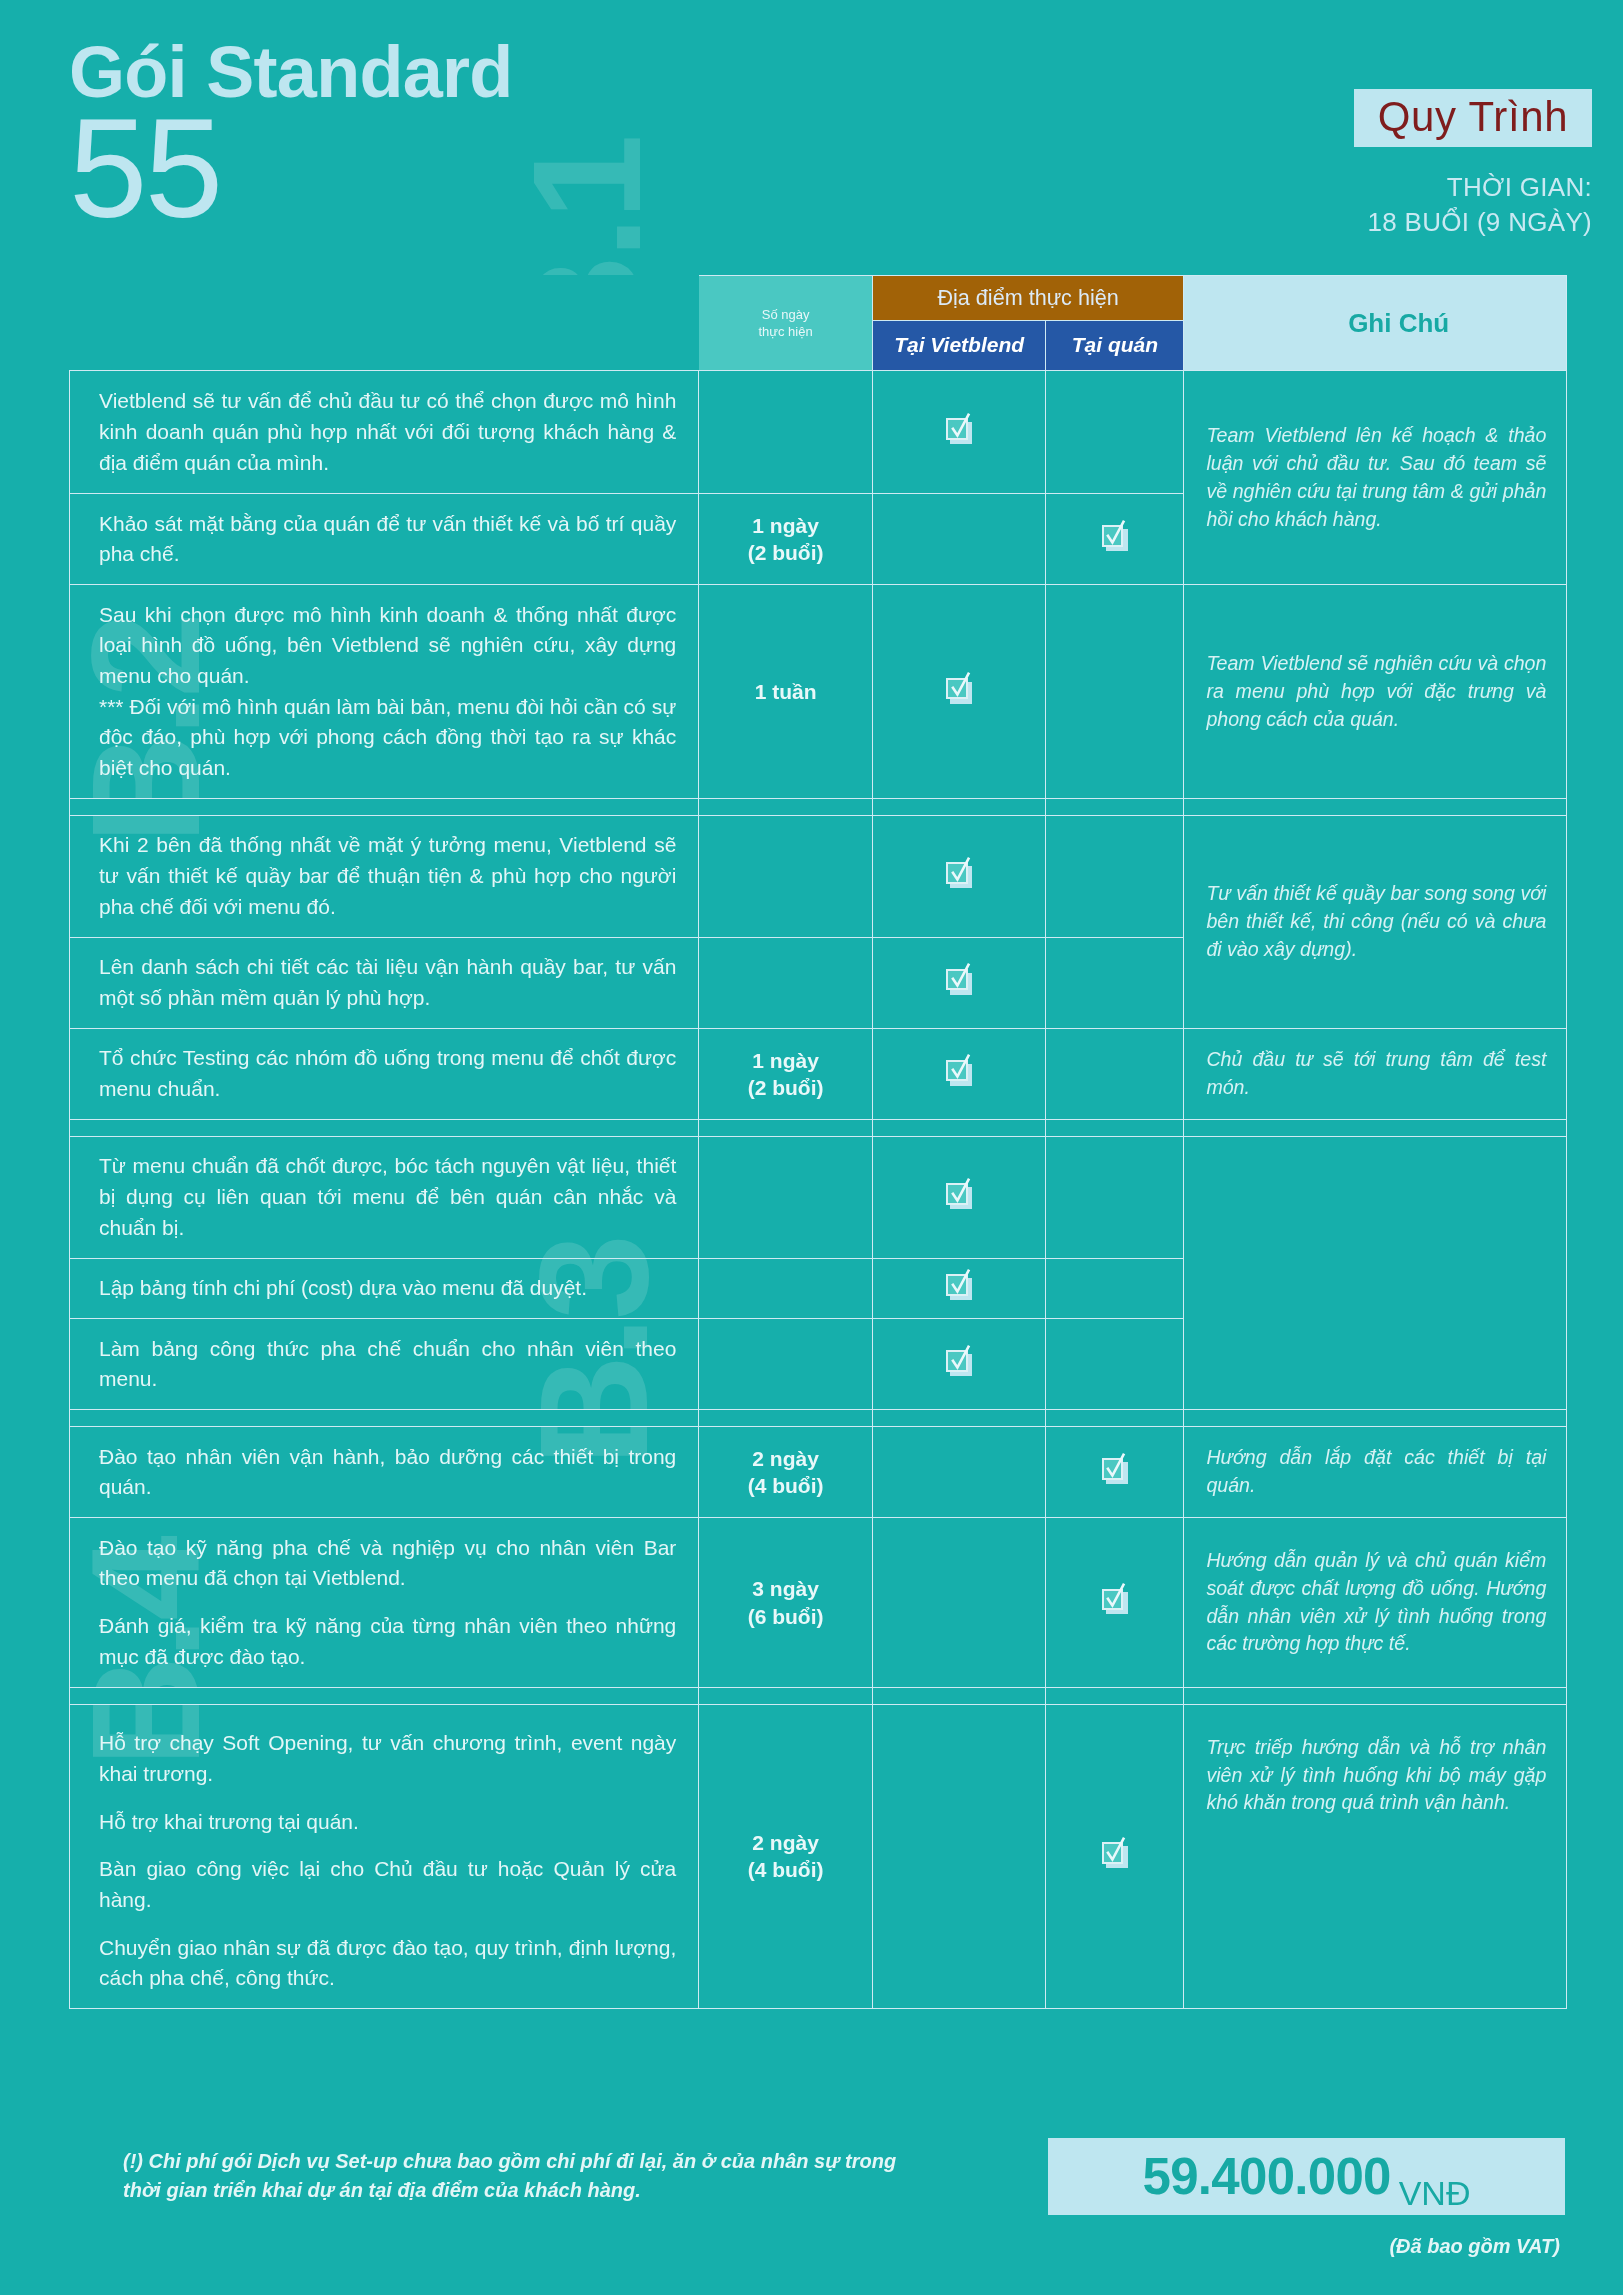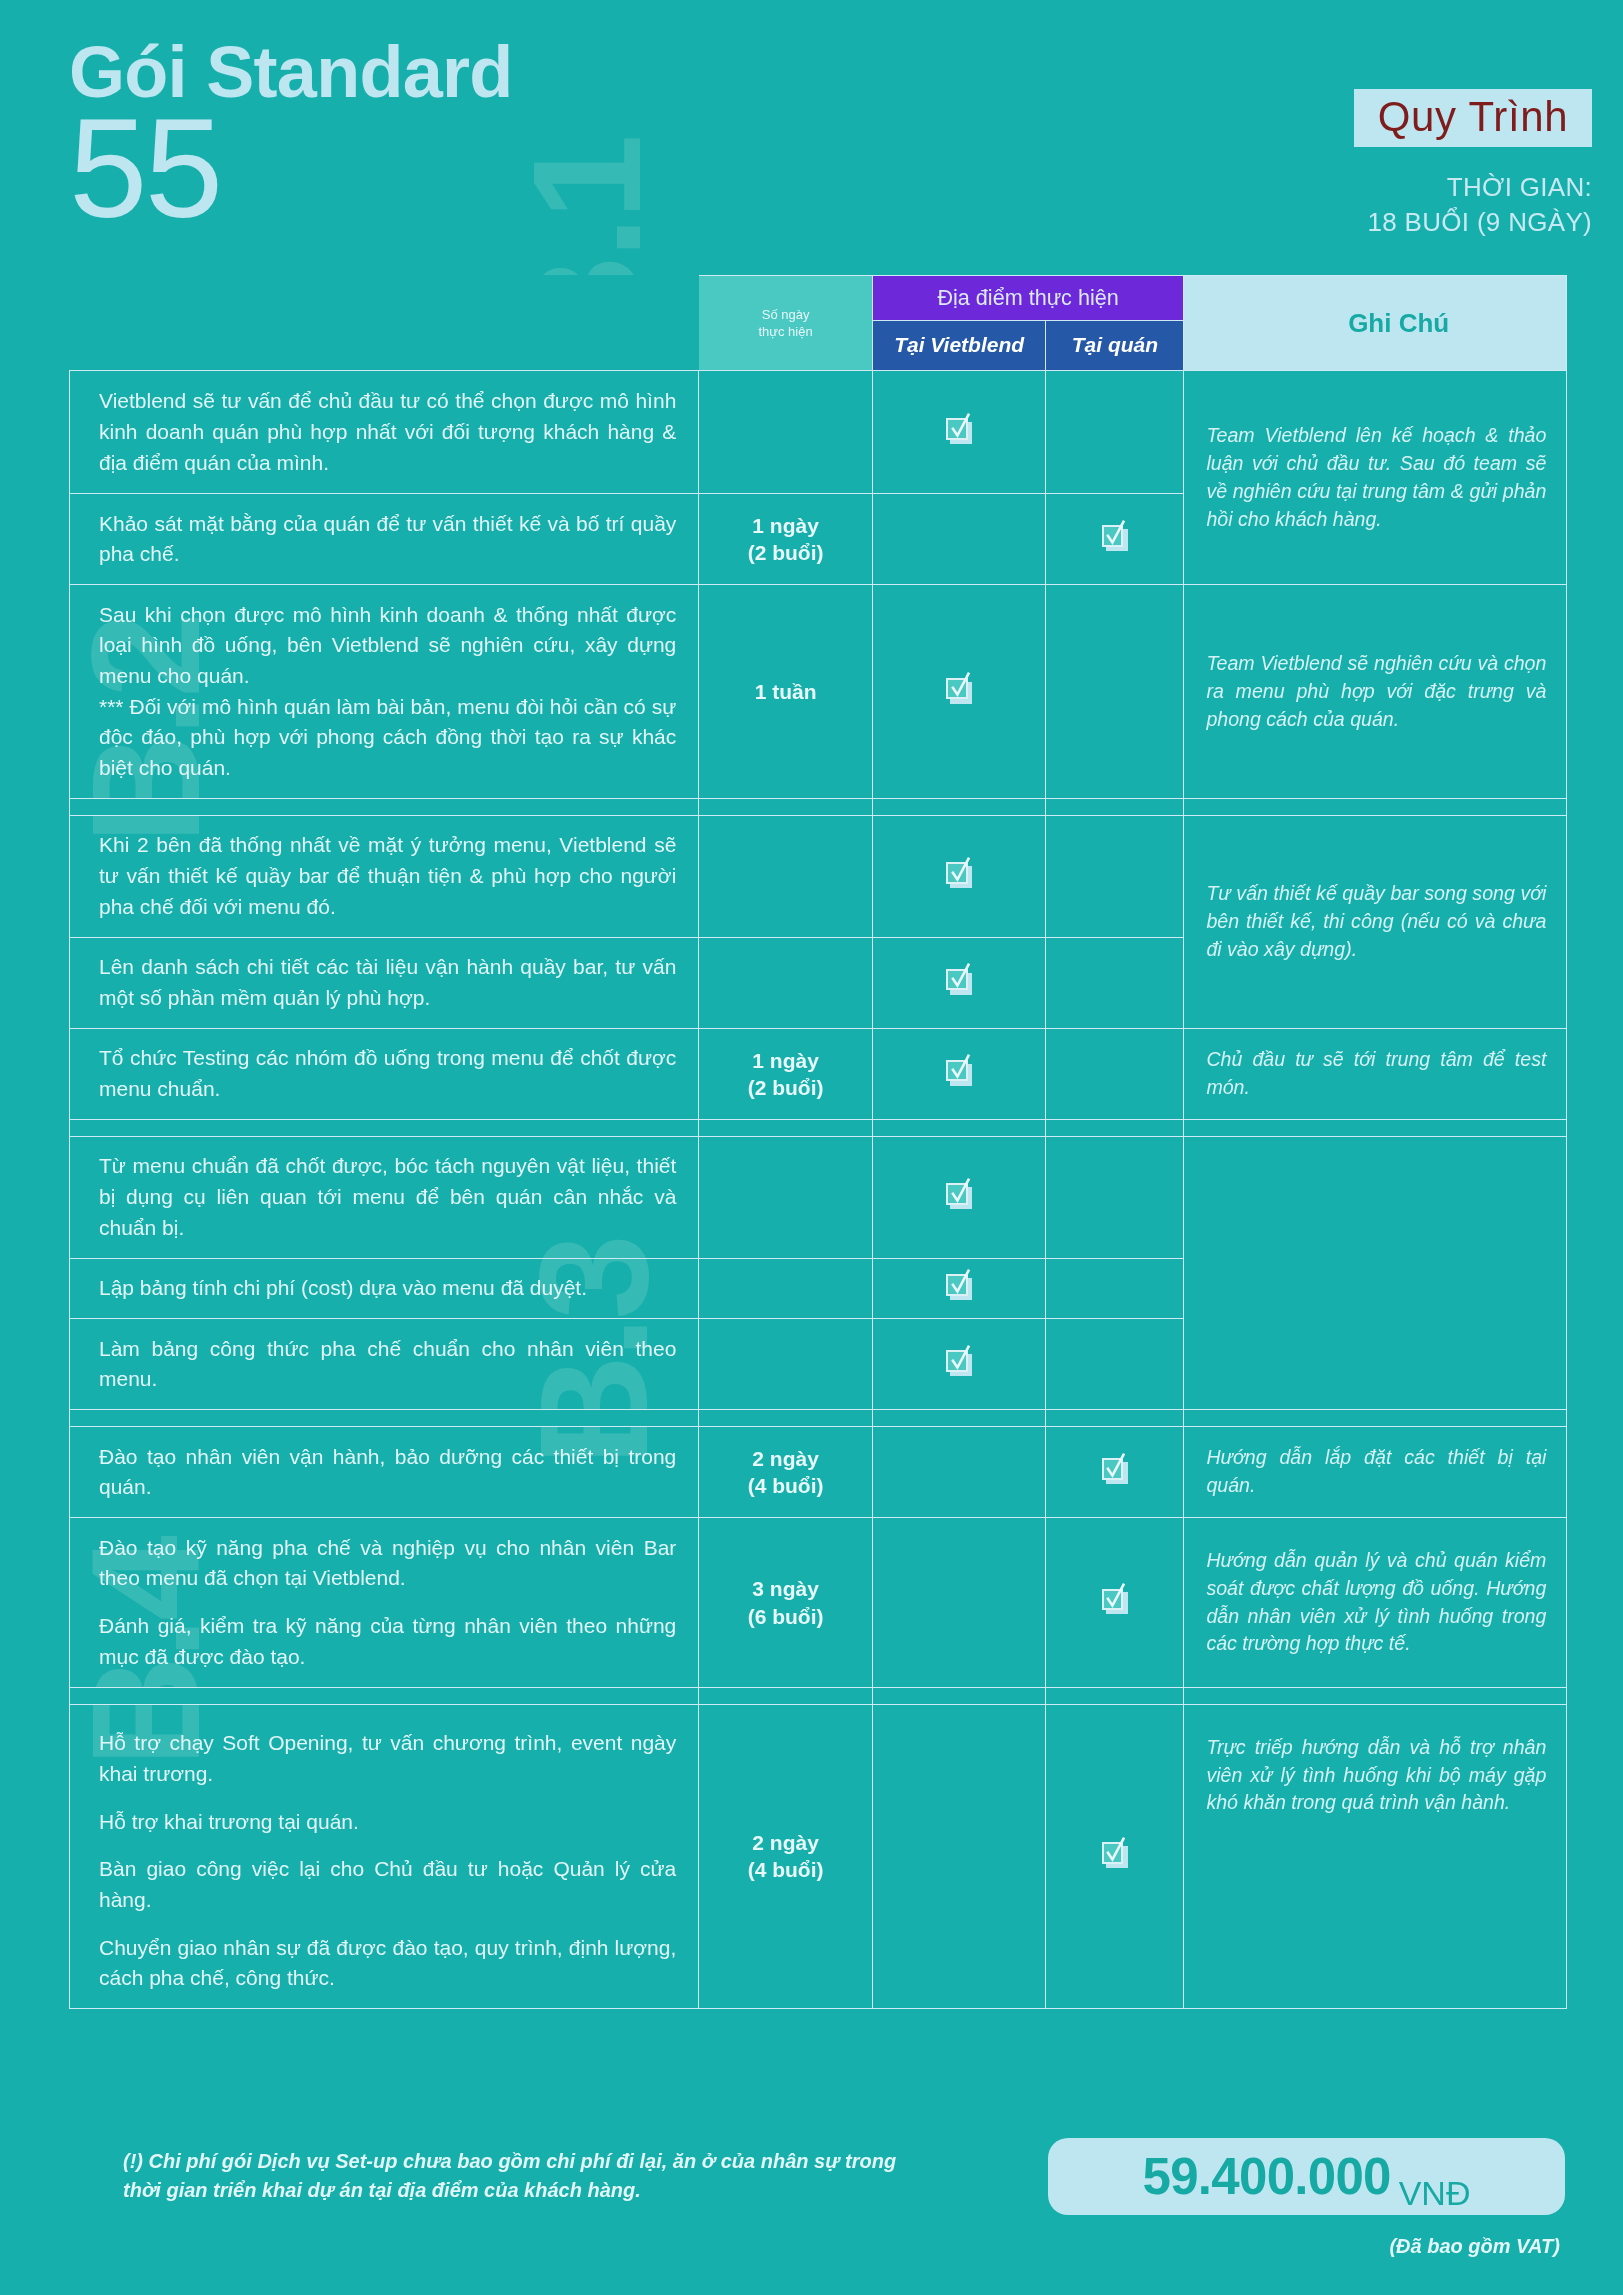--- a/index.html
+++ b/index.html
@@ -105,21 +105,21 @@
 
   th.h-days {
     background: #4AC8C2;
     color: #E8F7F9;
     font-size: 13px;
     font-weight: normal;
     line-height: 1.35;
     text-align: center;
   }
   th.h-place {
-    background: #6d28d9;
+    background: #a16207;
     color: #DCEAF7;
     font-size: 21.6px;
     font-weight: normal;
     text-align: center;
     padding: 9.2px 0 9.2px 0;
     border-bottom-color: #CFEAF3;
   }
   th.h-sub {
     background: #2558A6;
     color: #FFFFFF;
@@ -218,21 +218,20 @@
   .price-box {
     position: absolute;
     left: 1048px;
     top: 0px;
     width: 517px;
     height: 77px;
     background: #BEE6F0;
     display: flex;
     align-items: center;
     justify-content: center;
-    border-radius: 20px;
   }
   .price-amt {
     color: #17A9A4;
     font-size: 51px;
     font-weight: bold;
     letter-spacing: -0.7px;
     line-height: 1;
   }
   .price-cur {
     color: #17A9A4;

